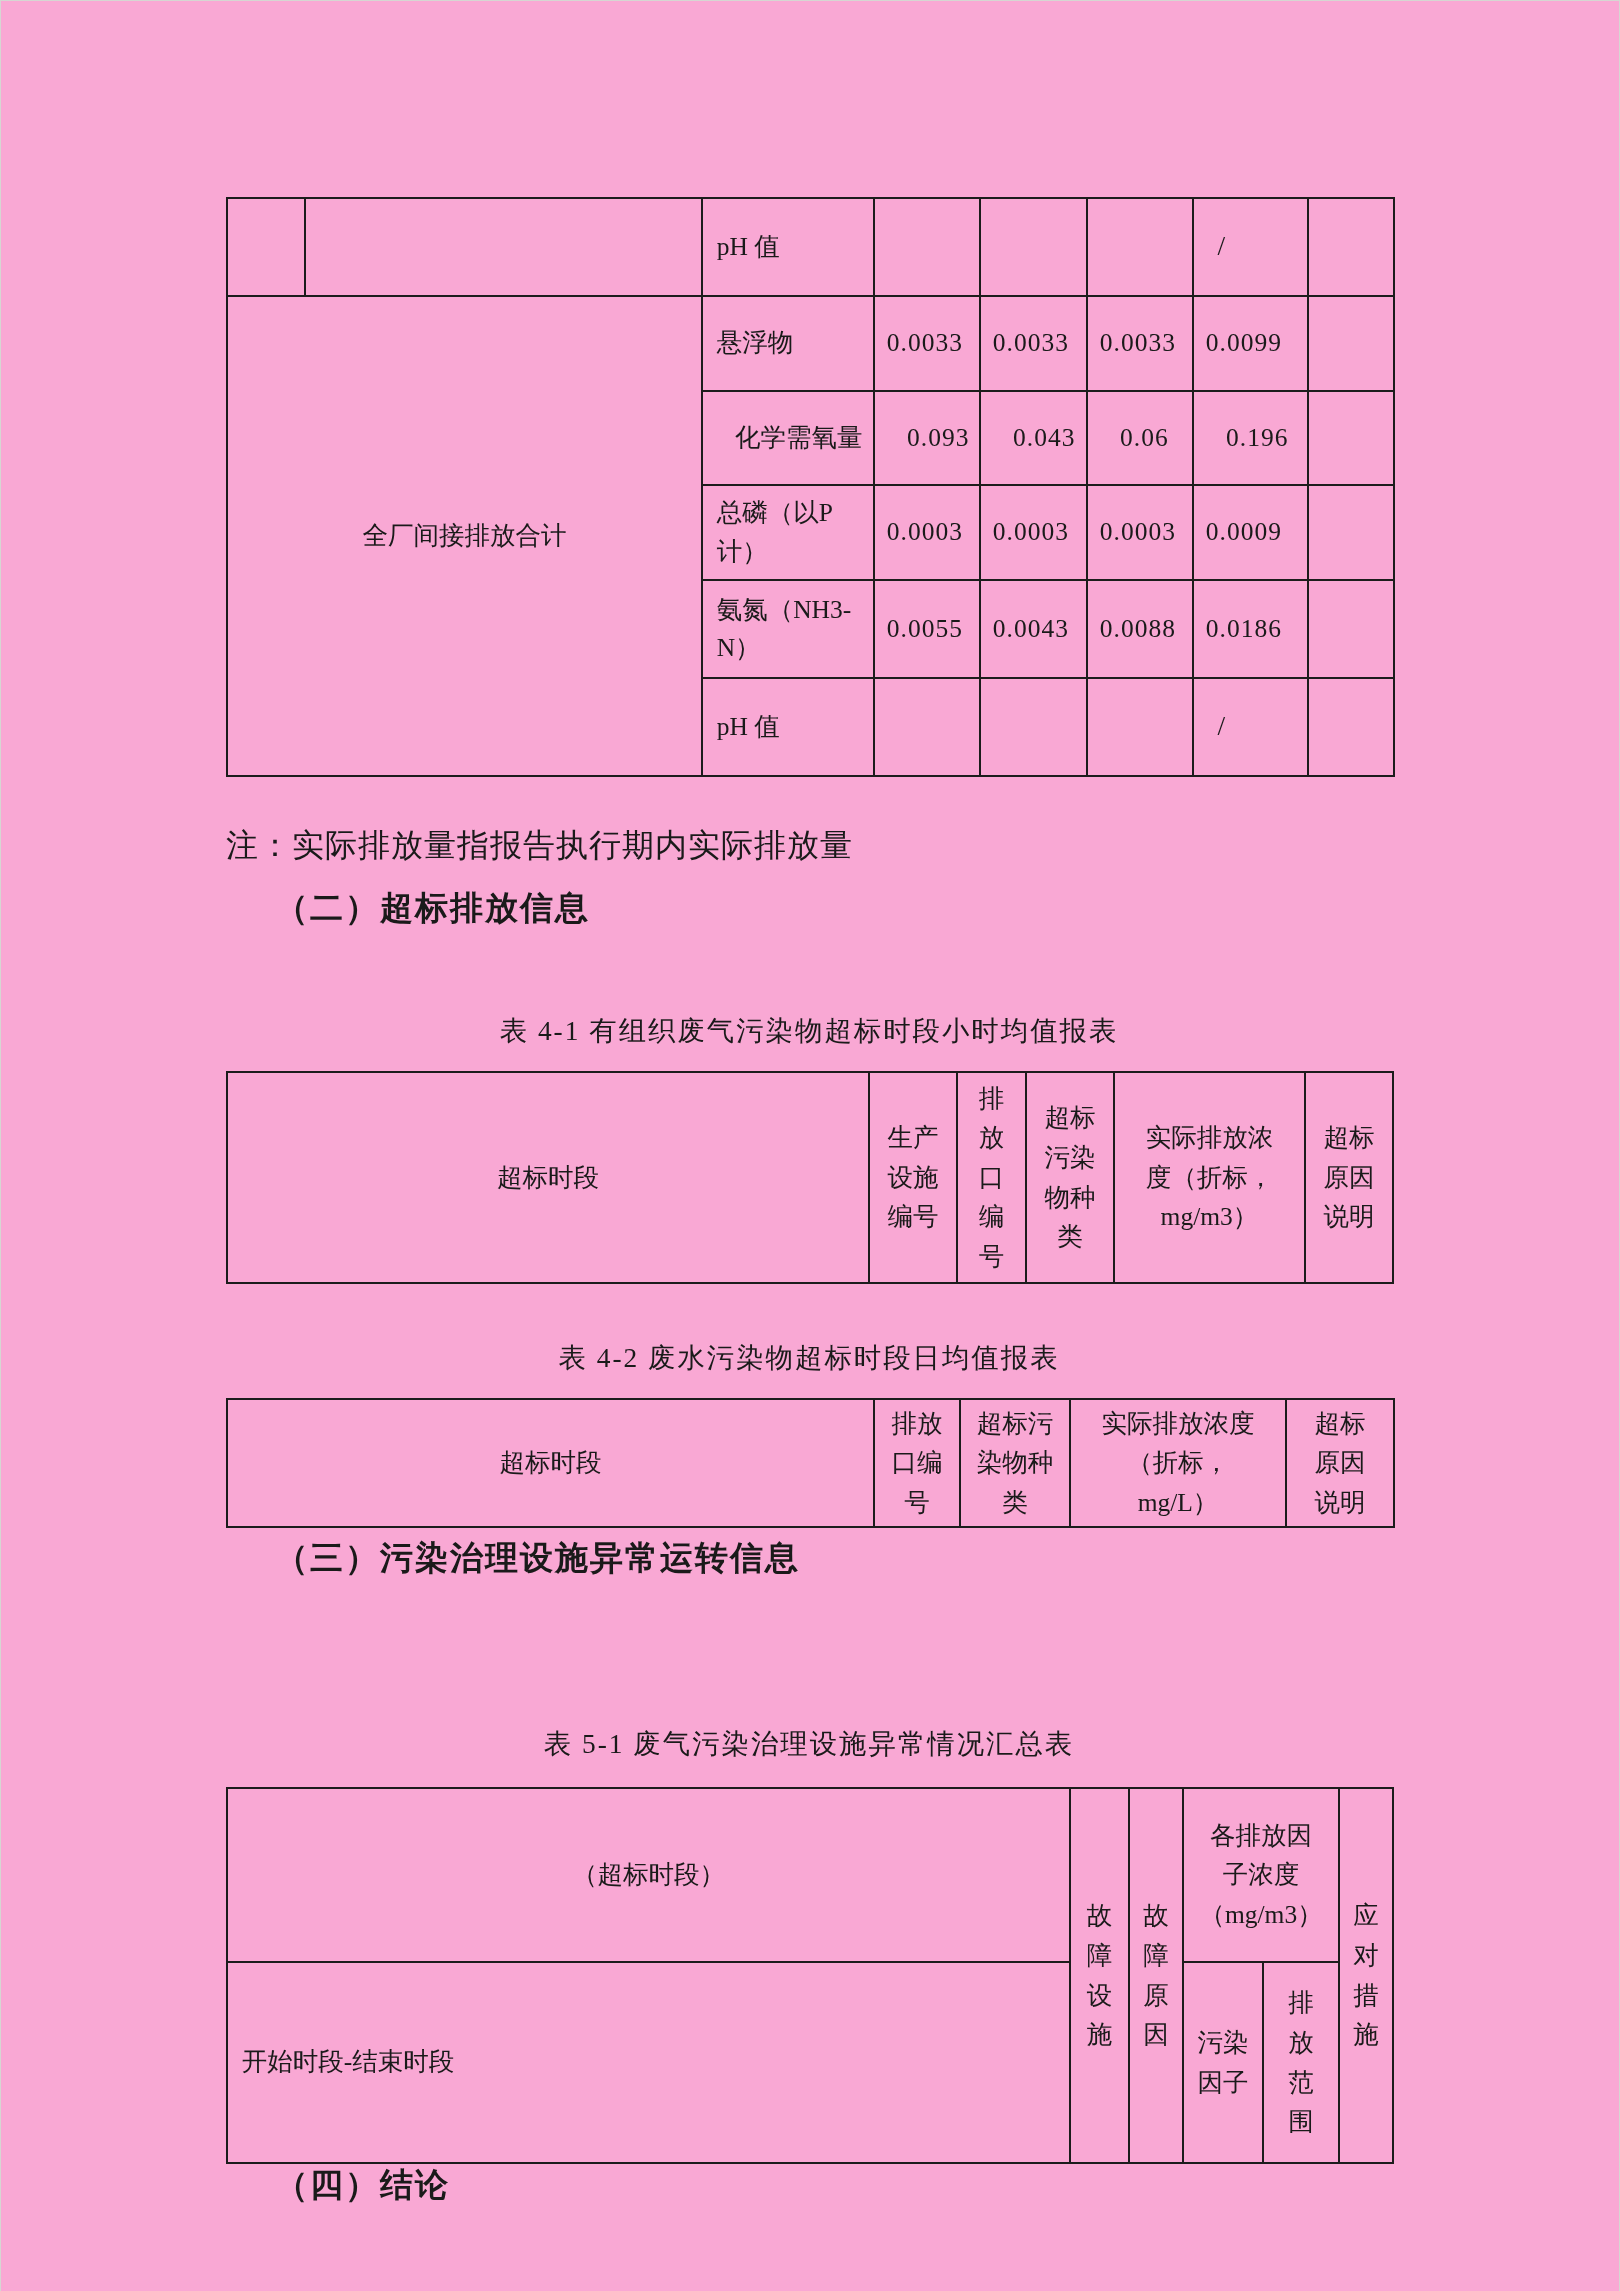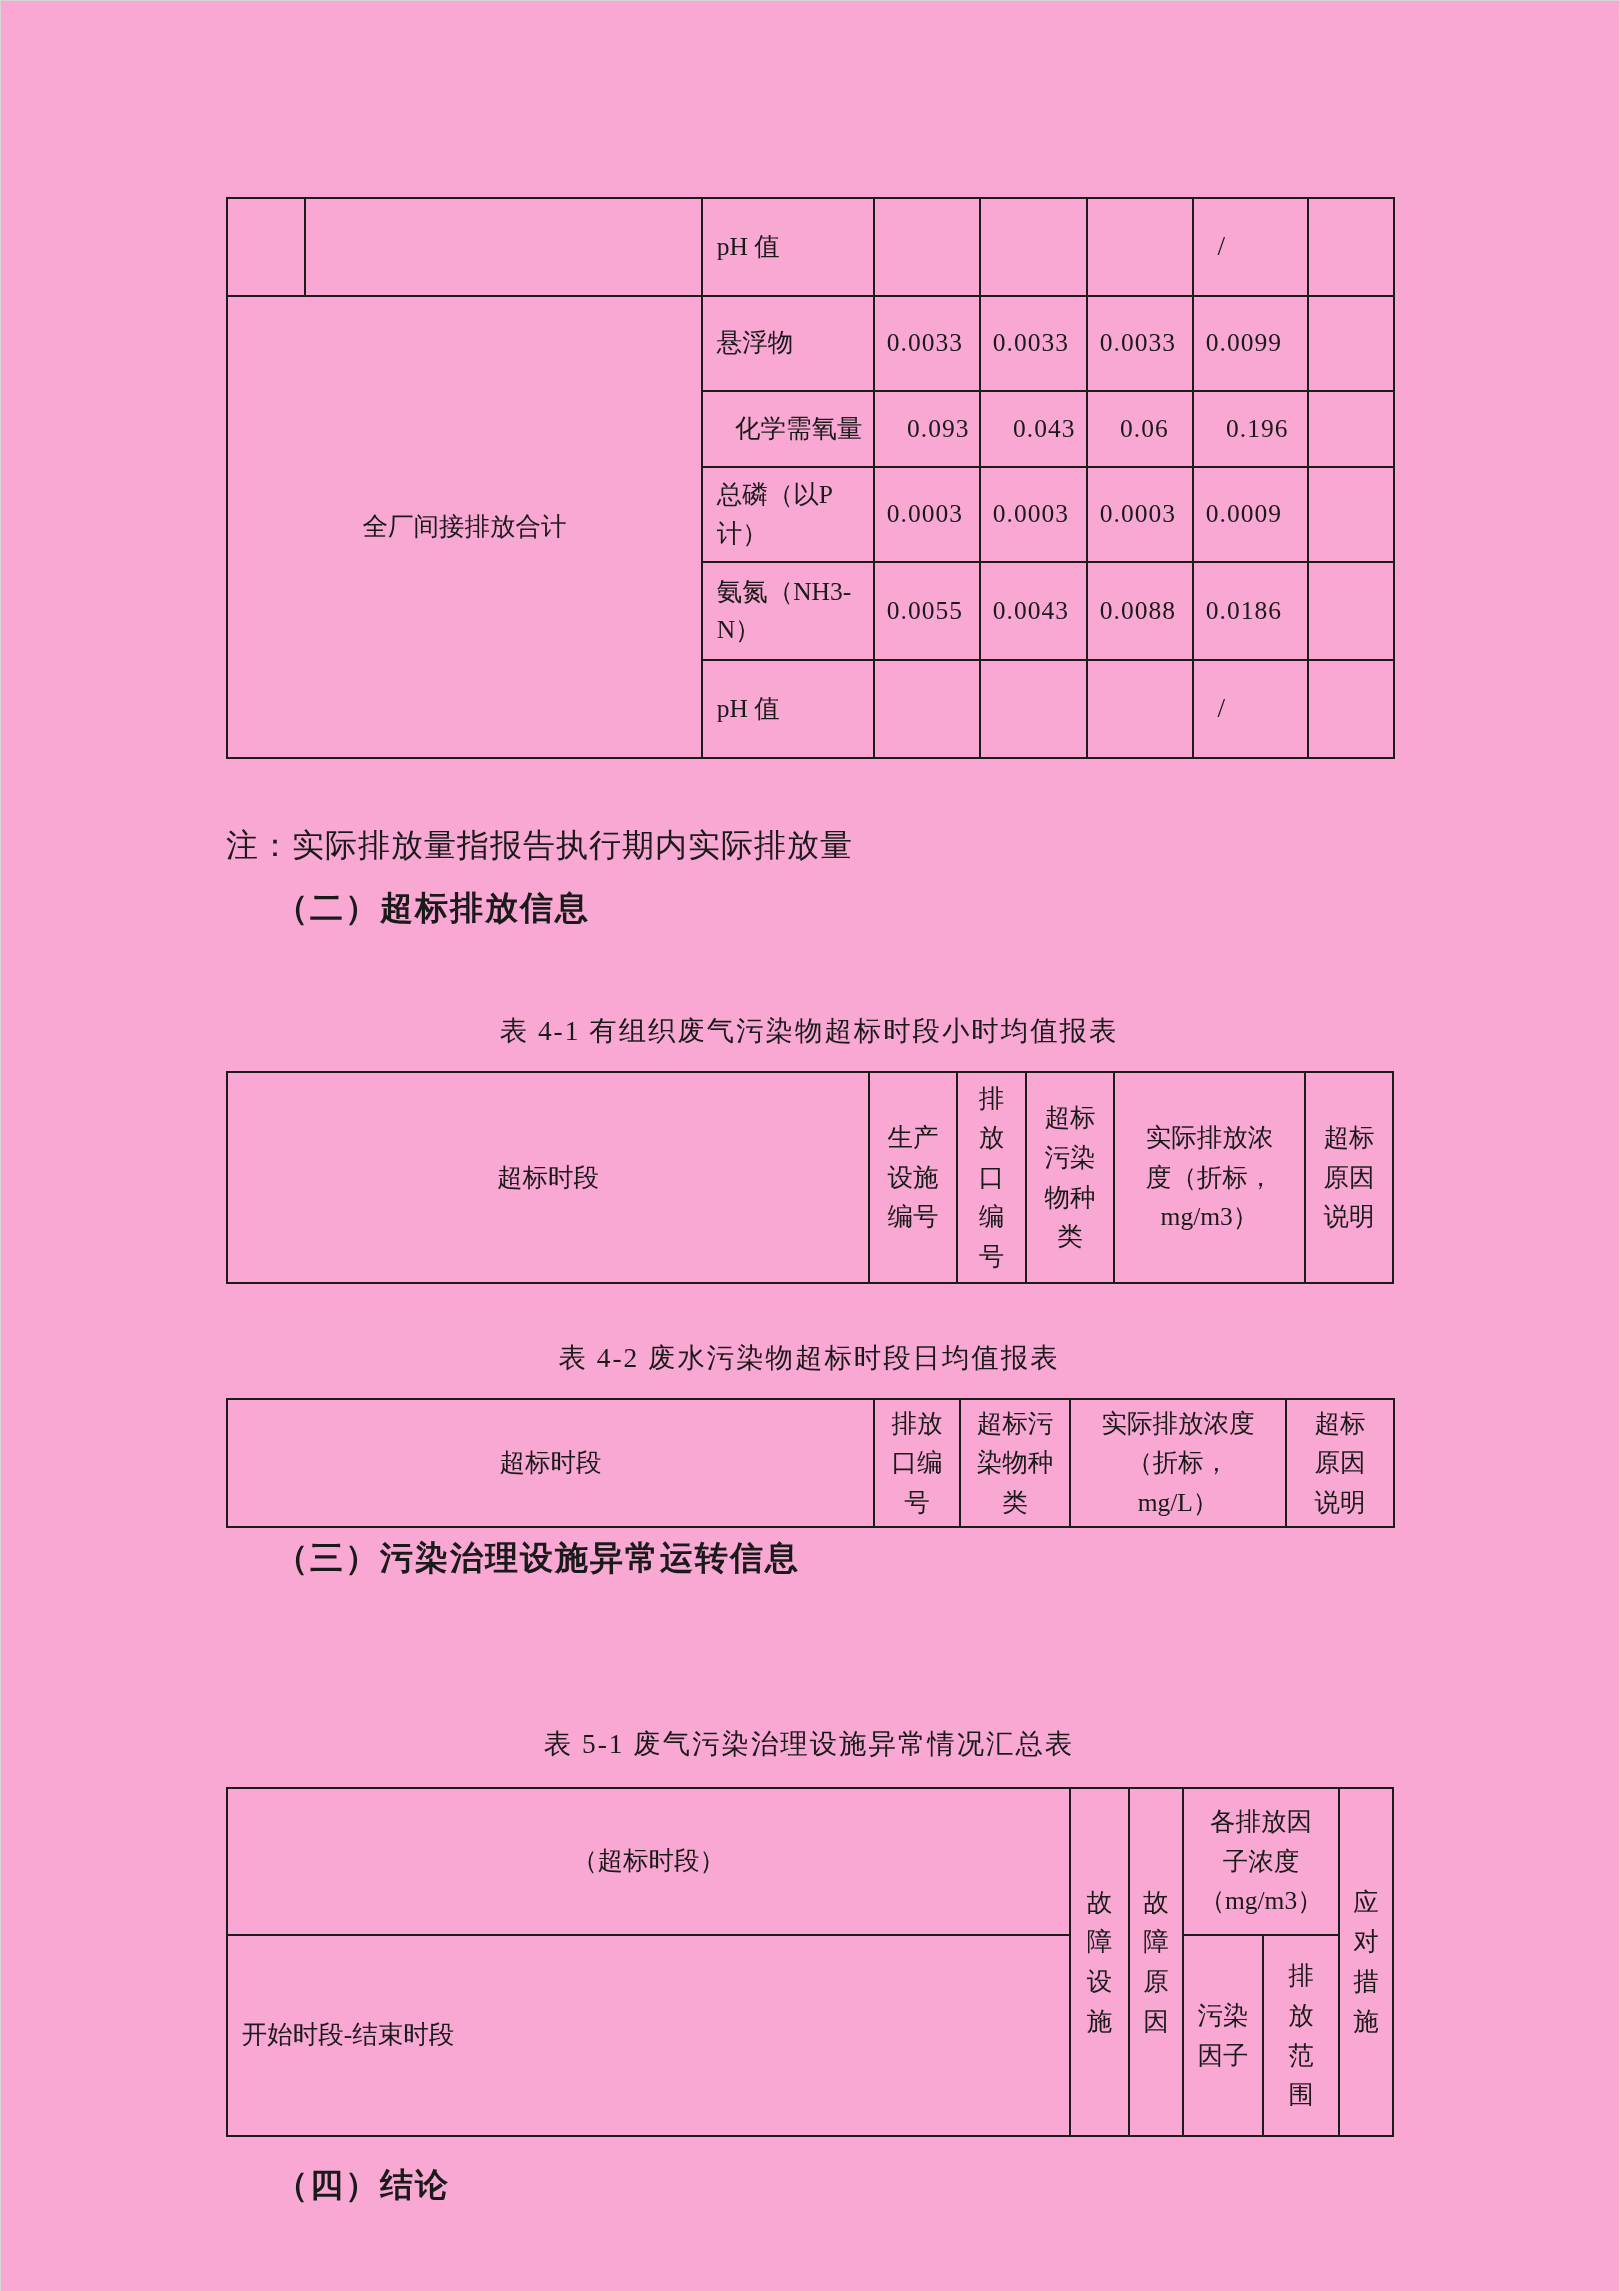--- a/index.html
+++ b/index.html
@@ -25,33 +25,33 @@
     padding:3.9px 7.8px;
     box-sizing:border-box;
   }
   .t1 { top:196px; width:1166px; border:2.9px solid #1c1c1c; }
   .t41 { top:1070px; width:1166px; border:2.9px solid #1c1c1c; }
   .t42 { top:1397px; width:1166px; border:2.9px solid #1c1c1c; }
   .t51 { top:1786px; width:1166px; border:2.9px solid #1c1c1c; }
 
   .t1 tr.r0 td { height:98px; }
   .t1 tr.r1 td { height:95px; }
-  .t1 tr.r2 td { height:76px;padding-left:32px; }
+  .t1 tr.r2 td { height:94px;padding-left:32px; }
   .t1 tr.r3 td { height:95px; }
   .t1 tr.r4 td { height:98px; }
   .t1 tr.r5 td { height:98px; }
 
   .lbl  { text-align:left; padding-left:13.7px; }
   .num  { text-align:left; padding-left:11.8px; letter-spacing:1px; }
   .ctr  { text-align:center; }
   .slash{ text-align:left; padding-left:23.5px; font-size:27.4px; }
 
   .t41 tr td { height:211px; }
   .t42 tr td { height:123px; }
-  .t51 tr.ra td { height:147px; }
+  .t51 tr.ra td { height:174px; }
   .t51 tr.rb td { height:201px; }
   .hdr { text-align:center; line-height:1.55; }
   .leftcell { text-align:left; padding-left:13.7px; }
 
   .note {
     position:absolute; left:225px; top:823px;
     font-size:32px; letter-spacing:1px;
   }
   .heading {
     position:absolute; left:254px;

